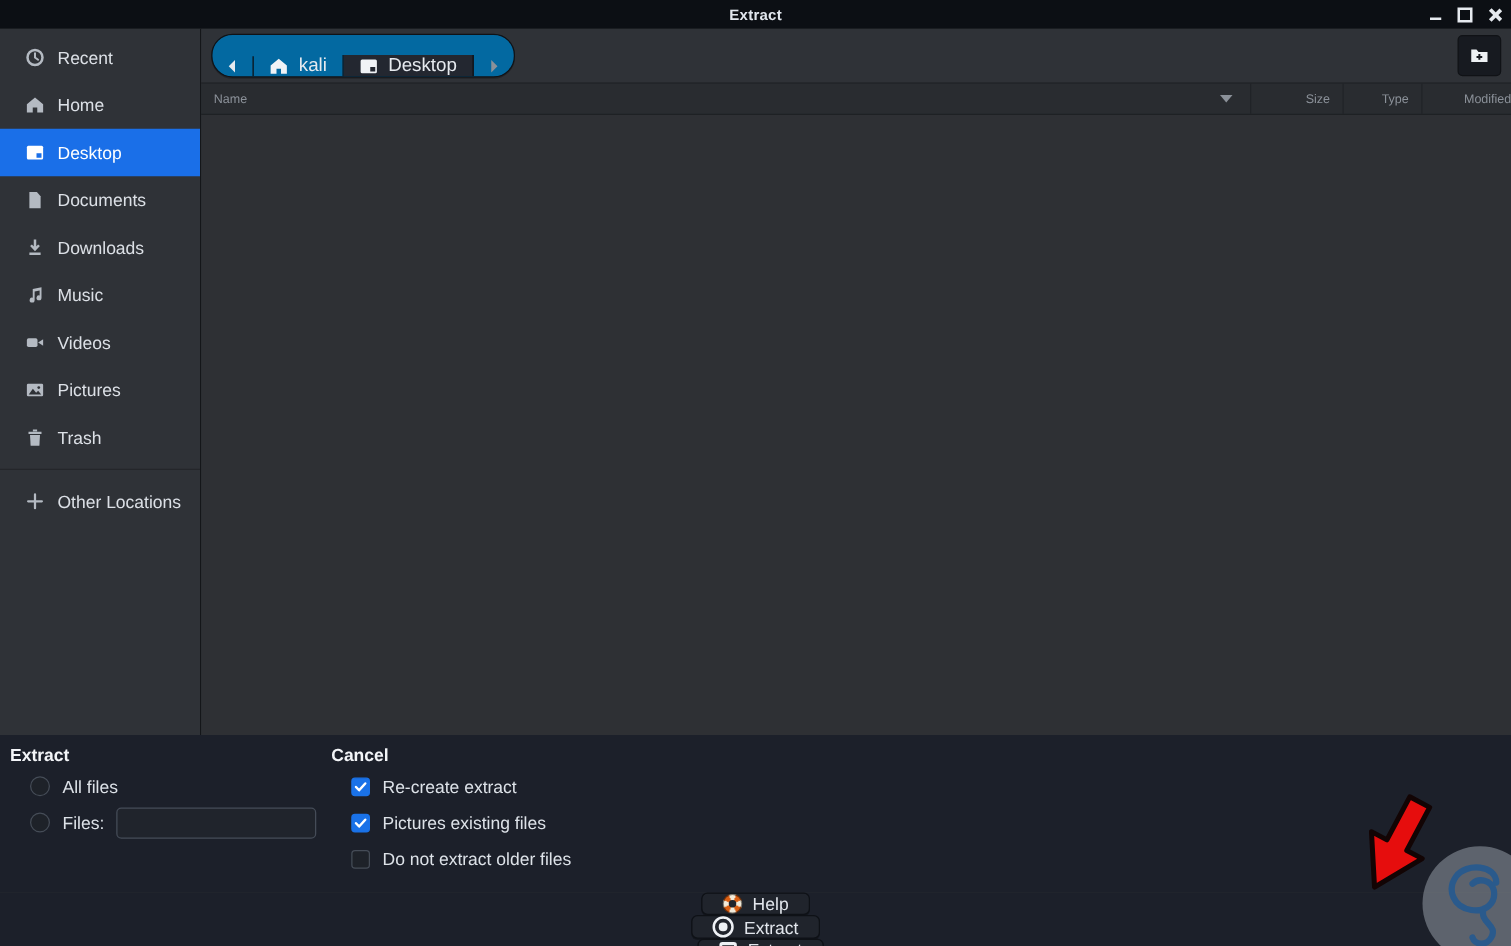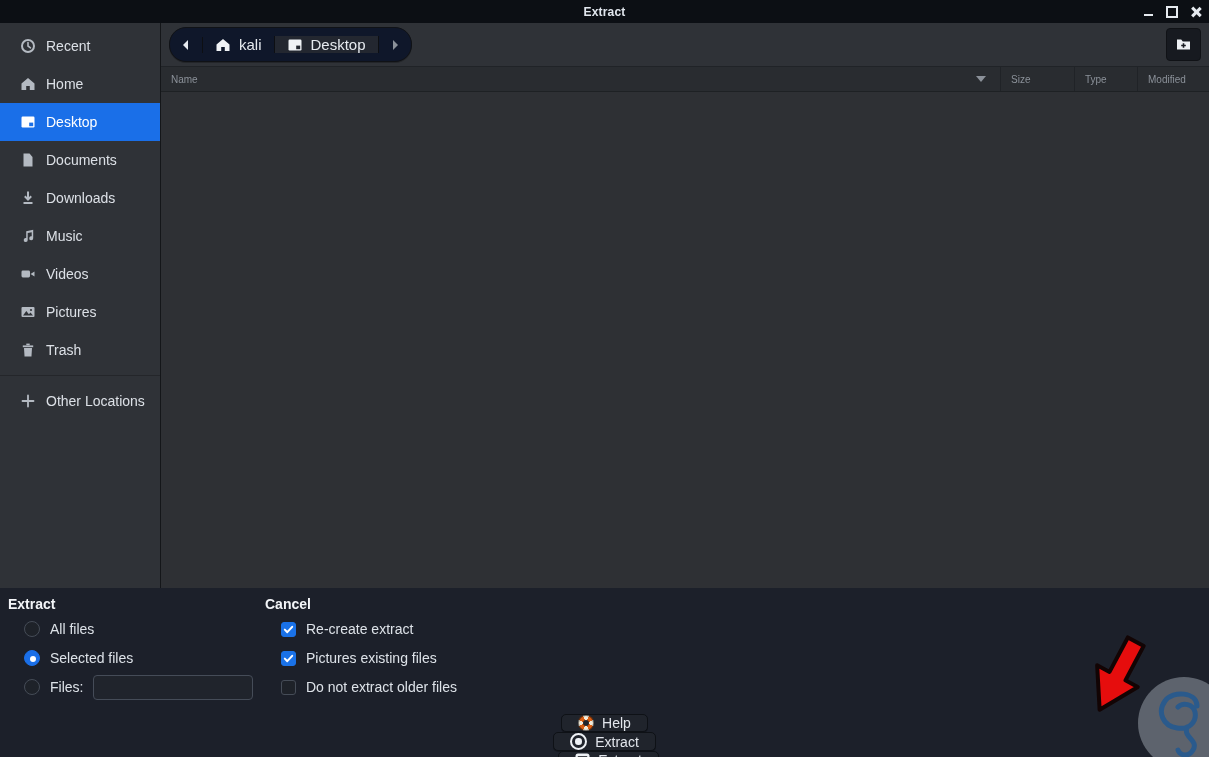--- a/index.html
+++ b/index.html
@@ -24,38 +24,38 @@
   .side-item{height:38px;display:flex;align-items:center;gap:10px;padding-left:20px;color:#dce0e6;font-size:14px;cursor:default;}
   .side-item .icn{width:16px;height:16px;color:#b4bac2;display:flex;align-items:center;justify-content:center;--row-bg:#2f3237;}
   .side-item.selected{background:#1a6fe8;color:#ffffff;}
   .side-item.selected .icn{color:#ffffff;--row-bg:#1a6fe8;}
   .side-sep{height:1px;background:#24262a;margin:6px 0;}
   svg{display:block;}
 
   
   .toolbar{position:absolute;left:161px;top:23px;width:1048px;height:43px;background:#2f3237;
     display:flex;align-items:center;box-sizing:border-box;padding:0 8px;}
-  .crumbs{display:flex;align-items:center;height:33px;background:#0f172a;border:1px solid #101216;
+  .crumbs{display:flex;align-items:flex-end;height:33px;background:#0369a1;border:1px solid #101216;
     border-radius:17px;overflow:hidden;box-shadow:0 1px 0 rgba(0,0,0,.25);}
   .crumb{display:flex;align-items:center;gap:8px;padding:0 12px;color:#e6eaef;font-size:15px;
     border-right:1px solid #0d0f13;cursor:default;}
   .crumb .icn{width:16px;height:16px;color:#f0f3f6;--row-bg:#181b21;}
   .crumb.nav{padding:0 8px;color:#dfe3e8;}
   .crumb.current{background:#232730;}
   .crumb.current .icn{--row-bg:#232730;}
   .crumb.fwd{border-right:none;color:#8b9199;}
   .spacer{flex:1;}
   .tool-btn{width:33px;height:31px;background:#171a20;border:1px solid #101216;border-radius:4px;
     display:flex;align-items:center;justify-content:center;color:#eef1f4;cursor:default;}
 
   
   .colheads{position:absolute;left:161px;top:66px;width:1048px;height:26px;background:#292c30;
     border-top:1px solid #202327;border-bottom:1px solid #1e2124;box-sizing:border-box;
     display:flex;color:#8b9199;font-size:10px;}
-  .col{display:flex;align-items:center;padding:0 10px;box-sizing:border-box;cursor:default;}
+  .col{display:flex;align-items:center;padding:0 10px;box-sizing:border-box;cursor:default;justify-content:flex-end;}
   .col-name{flex:1;justify-content:space-between;}
   .col-size{width:74px;border-left:1px solid #202327;}
   .col-type{width:63px;border-left:1px solid #202327;}
   .col-mod{width:72px;border-left:1px solid #202327;padding-right:0;}
   .sort-tri{width:0;height:0;border-left:5px solid transparent;border-right:5px solid transparent;
     border-top:6px solid #8b9199;margin-right:4px;}
 
   
   .filelist{position:absolute;left:161px;top:92px;width:1048px;height:496px;background:#2e3034;}
 
@@ -271,24 +271,20 @@
   <div class="filelist"></div>
 
   <div class="options">
     <div class="group extract">
       <div class="group-title">Extract</div>
       <div class="opt-row">
         <span class="radio"></span>
         <span>All files</span>
       </div>
       <div class="opt-row">
-        <span class="radio on"></span>
-        <span>Selected files</span>
-      </div>
-      <div class="opt-row">
         <span class="radio"></span>
         <span>Files:</span>
         <input class="text-input" type="text" value="" style="">
       </div>
     </div>
     <div class="group">
       <div class="group-title">Cancel</div>
       <div class="opt-row">
         <span class="checkbox on">
           <svg width="11" height="11" viewBox="0 0 11 11">

